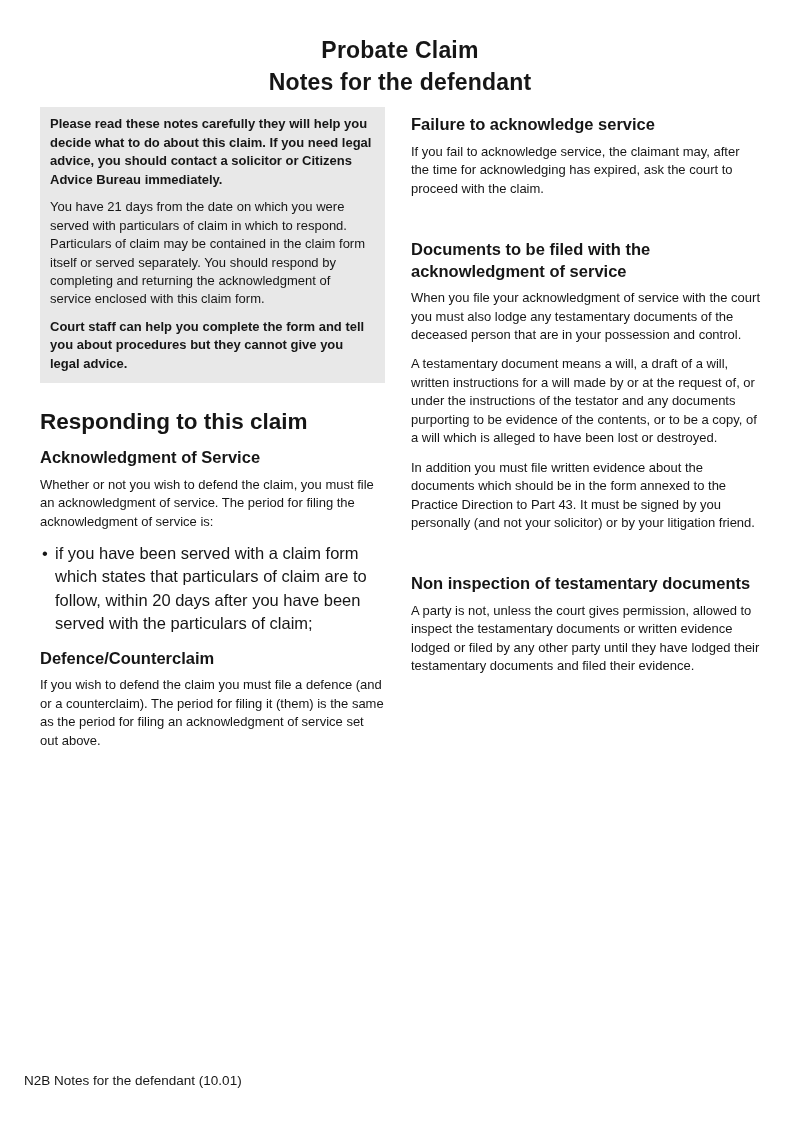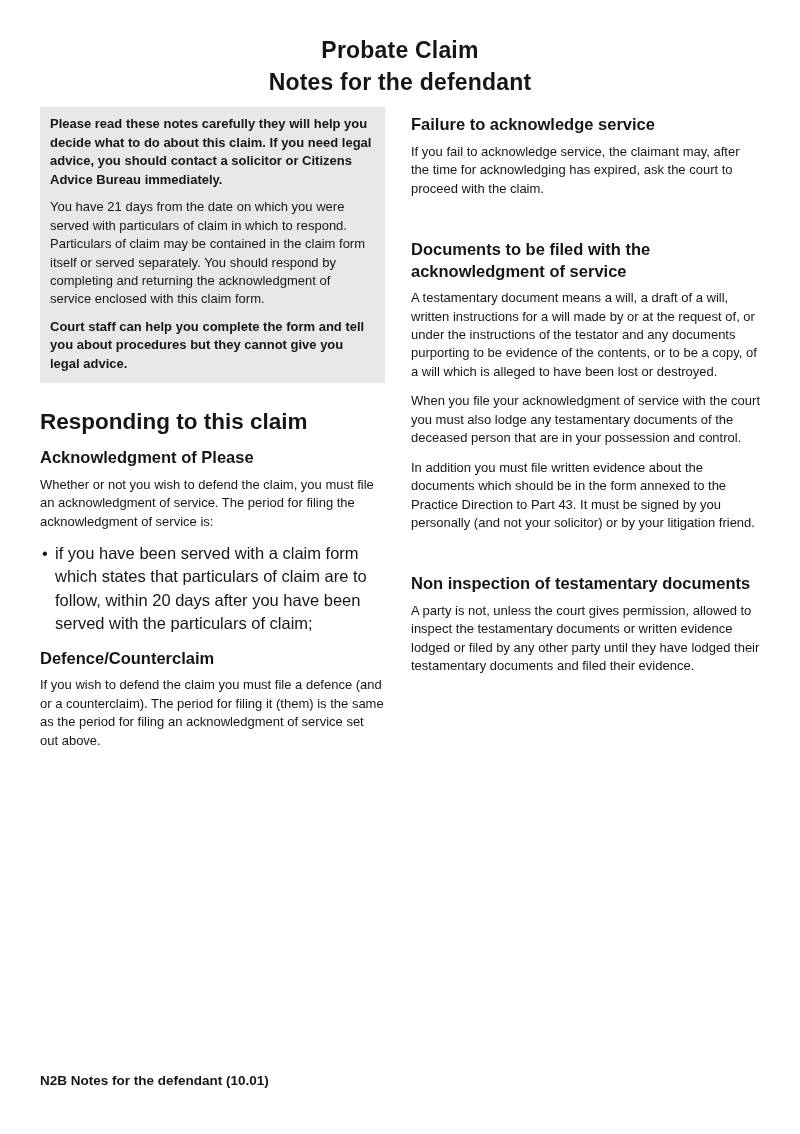--- a/index.html
+++ b/index.html
@@ -73,24 +73,24 @@
     margin-bottom: 11px;
   }
   ul.bullets li::before {
     content: "\2022";
     position: absolute;
     left: 2px;
     top: 0;
   }
   .form-footer {
     position: absolute;
-    left: 40px;
+    left: 24px;
     bottom: 46px;
     font-size: 13.5px;
-    font-weight: bold;
+    font-weight: normal;
   }
 </style>
 </head>
 <body>
 
 <div class="page">
 
   <header class="doc-title">
     <div>Probate Claim</div>
     <div>Notes for the defendant</div>
@@ -101,40 +101,40 @@
     <div class="col-left">
 
       <div class="intro-box">
         <p class="bold">Please read these notes carefully they will help you decide what to do about this claim. If you need legal advice, you should contact a solicitor or Citizens Advice Bureau immediately.</p>
         <p>You have 21 days from the date on which you were served with particulars of claim in which to respond. Particulars of claim may be contained in the claim form itself or served separately. You should respond by completing and returning the acknowledgment of service enclosed with this claim form.</p>
         <p class="bold">Court staff can help you complete the form and tell you about procedures but they cannot give you legal advice.</p>
       </div>
 
       <h2>Responding to this claim</h2>
 
-      <h3>Acknowledgment of Please</h3>
+      <h3>Acknowledgment of Service</h3>
       <p>Whether or not you wish to defend the claim, you must file an acknowledgment of service. The period for filing the acknowledgment of service is:</p>
 
       <ul class="bullets">
         <li>if you have been served with a claim form which states that particulars of claim are to follow, within 20 days after you have been served with the particulars of claim;</li>
       </ul>
 
       <h3>Defence/Counterclaim</h3>
       <p>If you wish to defend the claim you must file a defence (and or a counterclaim). The period for filing it (them) is the same as the period for filing an acknowledgment of service set out above.</p>
 
     </div>
 
     <div class="col-right">
 
       <h3>Failure to acknowledge service</h3>
       <p>If you fail to acknowledge service, the claimant may, after the time for acknowledging has expired, ask the court to proceed with the claim.</p>
 
       <h3 class="gap-large">Documents to be filed with the acknowledgment of service</h3>
+      <p>When you file your acknowledgment of service with the court you must also lodge any testamentary documents of the deceased person that are in your possession and control.</p>
       <p>A testamentary document means a will, a draft of a will, written instructions for a will made by or at the request of, or under the instructions of the testator and any documents purporting to be evidence of the contents, or to be a copy, of a will which is alleged to have been lost or destroyed.</p>
-      <p>When you file your acknowledgment of service with the court you must also lodge any testamentary documents of the deceased person that are in your possession and control.</p>
       <p>In addition you must file written evidence about the documents which should be in the form annexed to the Practice Direction to Part 43. It must be signed by you personally (and not your solicitor) or by your litigation friend.</p>
 
       <h3 class="gap-large">Non inspection of testamentary documents</h3>
       <p>A party is not, unless the court gives permission, allowed to inspect the testamentary documents or written evidence lodged or filed by any other party until they have lodged their testamentary documents and filed their evidence.</p>
 
     </div>
 
   </div>
 
   <footer class="form-footer">N2B Notes for the defendant (10.01)</footer>

